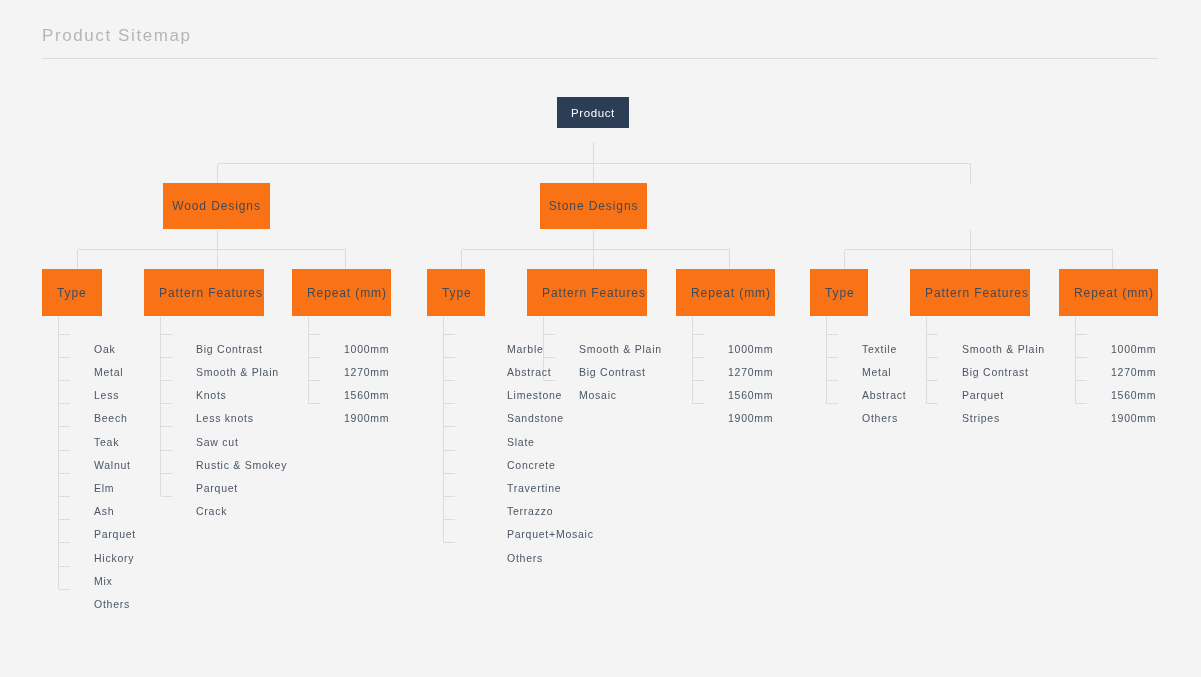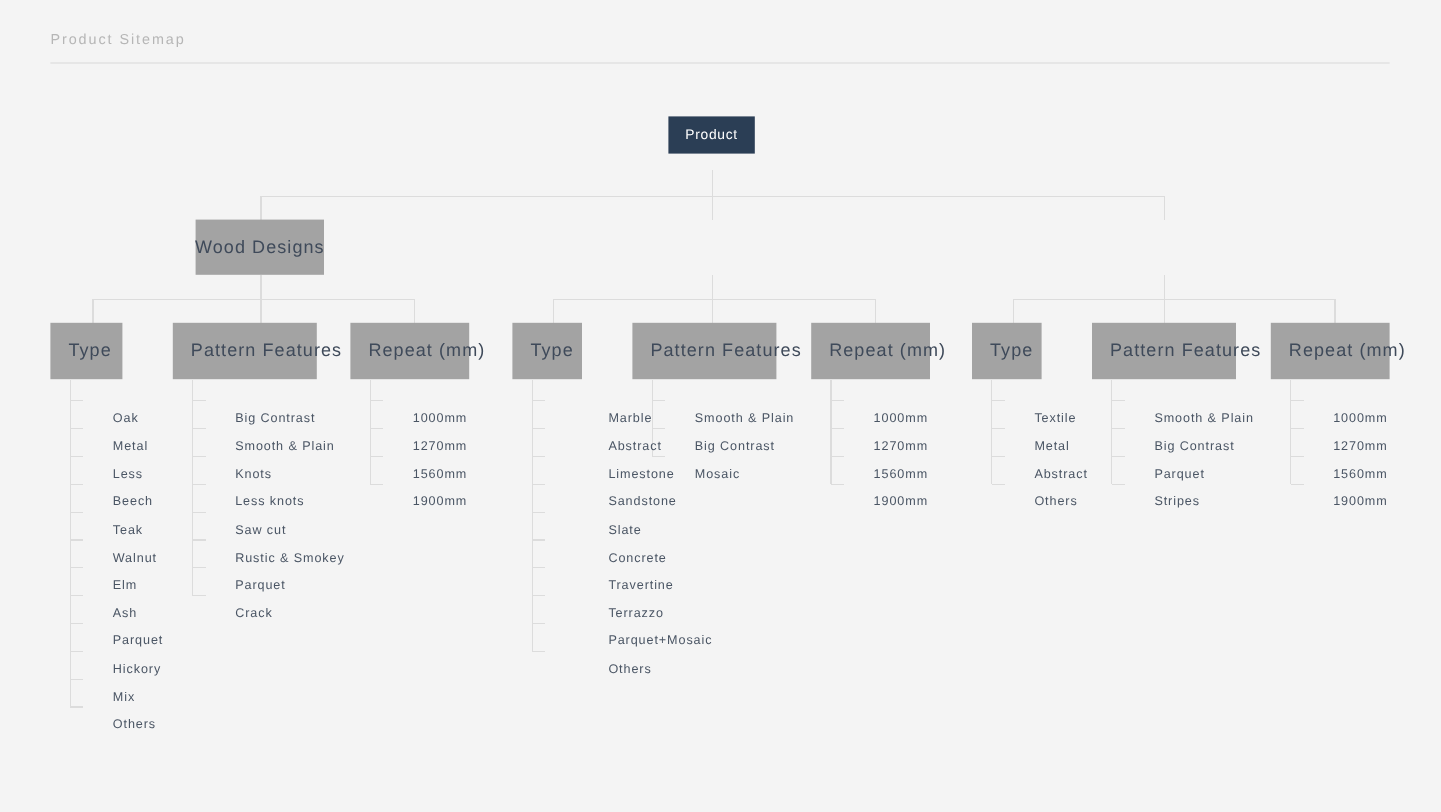--- a/index.html
+++ b/index.html
@@ -16,21 +16,21 @@
   }
 
   
   #page-header {
     position: absolute;
     left: 42px;
     top: 26px;
     width: 1116px;
   }
   #page-title {
-    font-size: 12px;
+    font-size: 17px;
     letter-spacing: 1.6px;
     color: #b6b6b6;
     font-weight: 400;
     white-space: nowrap;
     padding-bottom: 12px;
   }
   #header-rule {
     height: 1px;
     background: #dcdcdc;
     width: 100%;
@@ -51,23 +51,23 @@
     width: 1201px;
     height: 677px;
     pointer-events: none;
   }
 
   .node {
     position: absolute;
     box-sizing: border-box;
     display: flex;
     align-items: center;
-    background: #a3a3a3;
+    background: #f97316;
     color: #3f4a5a;
-    font-size: 15px;
+    font-size: 12px;
     letter-spacing: 0.9px;
     white-space: nowrap;
   }
 
   
   .node.root {
     background: #2b3e55;
     color: #ffffff;
     justify-content: center;
     left: 557px;
@@ -212,20 +212,23 @@
       </g>
   </svg>
 
   <div class="node root">
     <span>Product</span>
   </div>
 
   <div class="node l2" id="node-wood-designs">
     <span>Wood Designs</span>
   </div>
+  <div class="node l2" id="node-stone-designs">
+    <span>Stone Designs</span>
+  </div>
 
   <div id="columns-root">
       <div class="node l3" style="left: 42px; width: 60px;">
         <span>Type</span>
       </div>
       <ul class="leaf-list" style="left: 58px; top: 321.9px;">
         <li class="leaf-item">Oak</li>
         <li class="leaf-item">Metal</li>
         <li class="leaf-item">Less</li>
         <li class="leaf-item">Beech</li>

